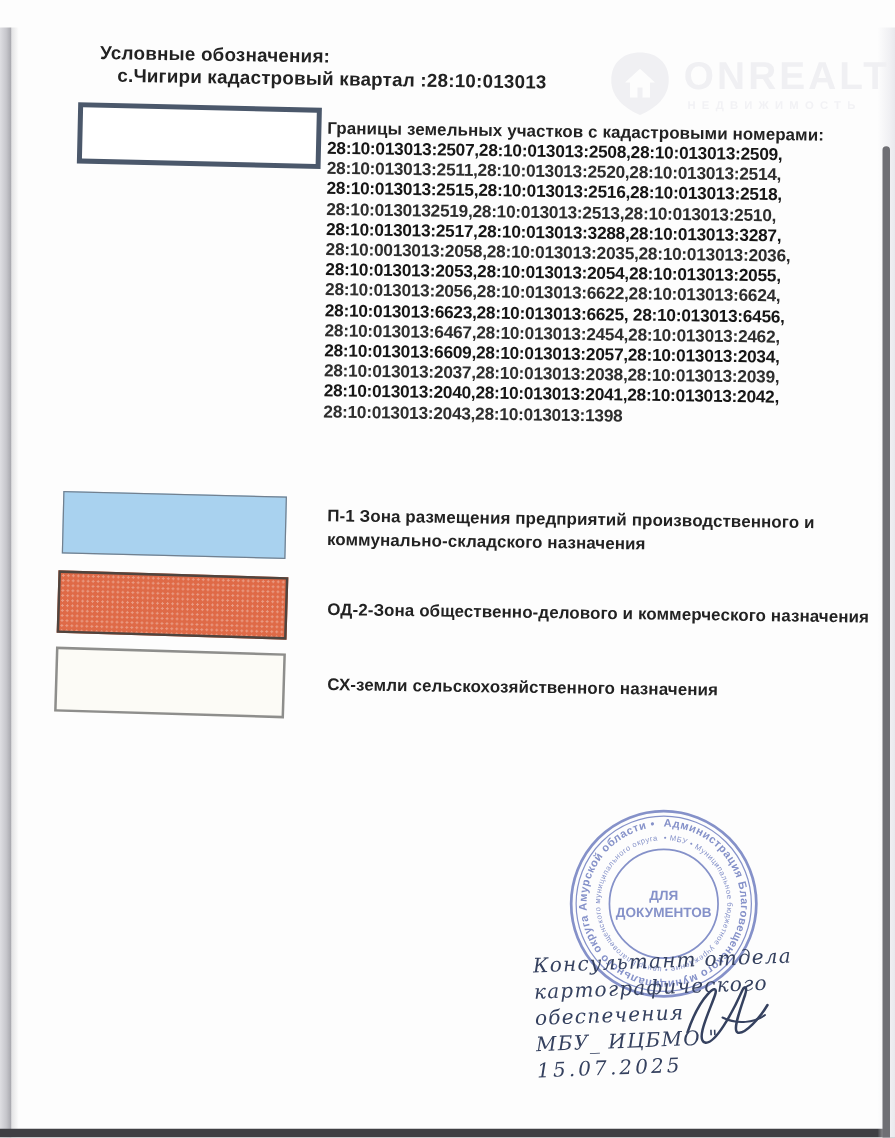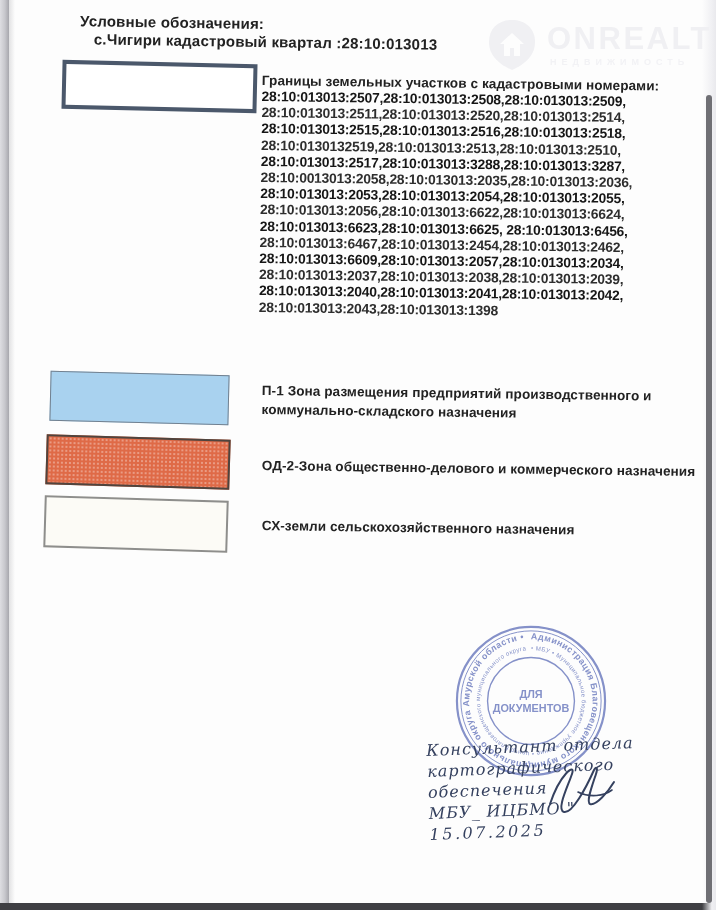--- a/index.html
+++ b/index.html
@@ -6,20 +6,21 @@
   html, body { width: 716px; height: 910px; overflow: hidden; }
   body {
     font-family: "Liberation Sans", sans-serif;
     background: #fdfdfd;
     position: relative;
     color: #1d1d1f;
   }
   #page {
     position: absolute; inset: 0;
     background: #fdfdfd;
+    margin-top: 22px;
   }
   
   .edge-left {
     position: absolute; left: 0; top: 0; width: 9px; height: 100%;
     background: linear-gradient(90deg, #dedee2, #c7c7cc 55%, #a7a7ad);
   }
   .edge-left-shadow {
     position: absolute; left: 9px; top: 0; width: 6px; height: 100%;
     background: linear-gradient(90deg, rgba(60,60,70,0.14), rgba(0,0,0,0));
   }

